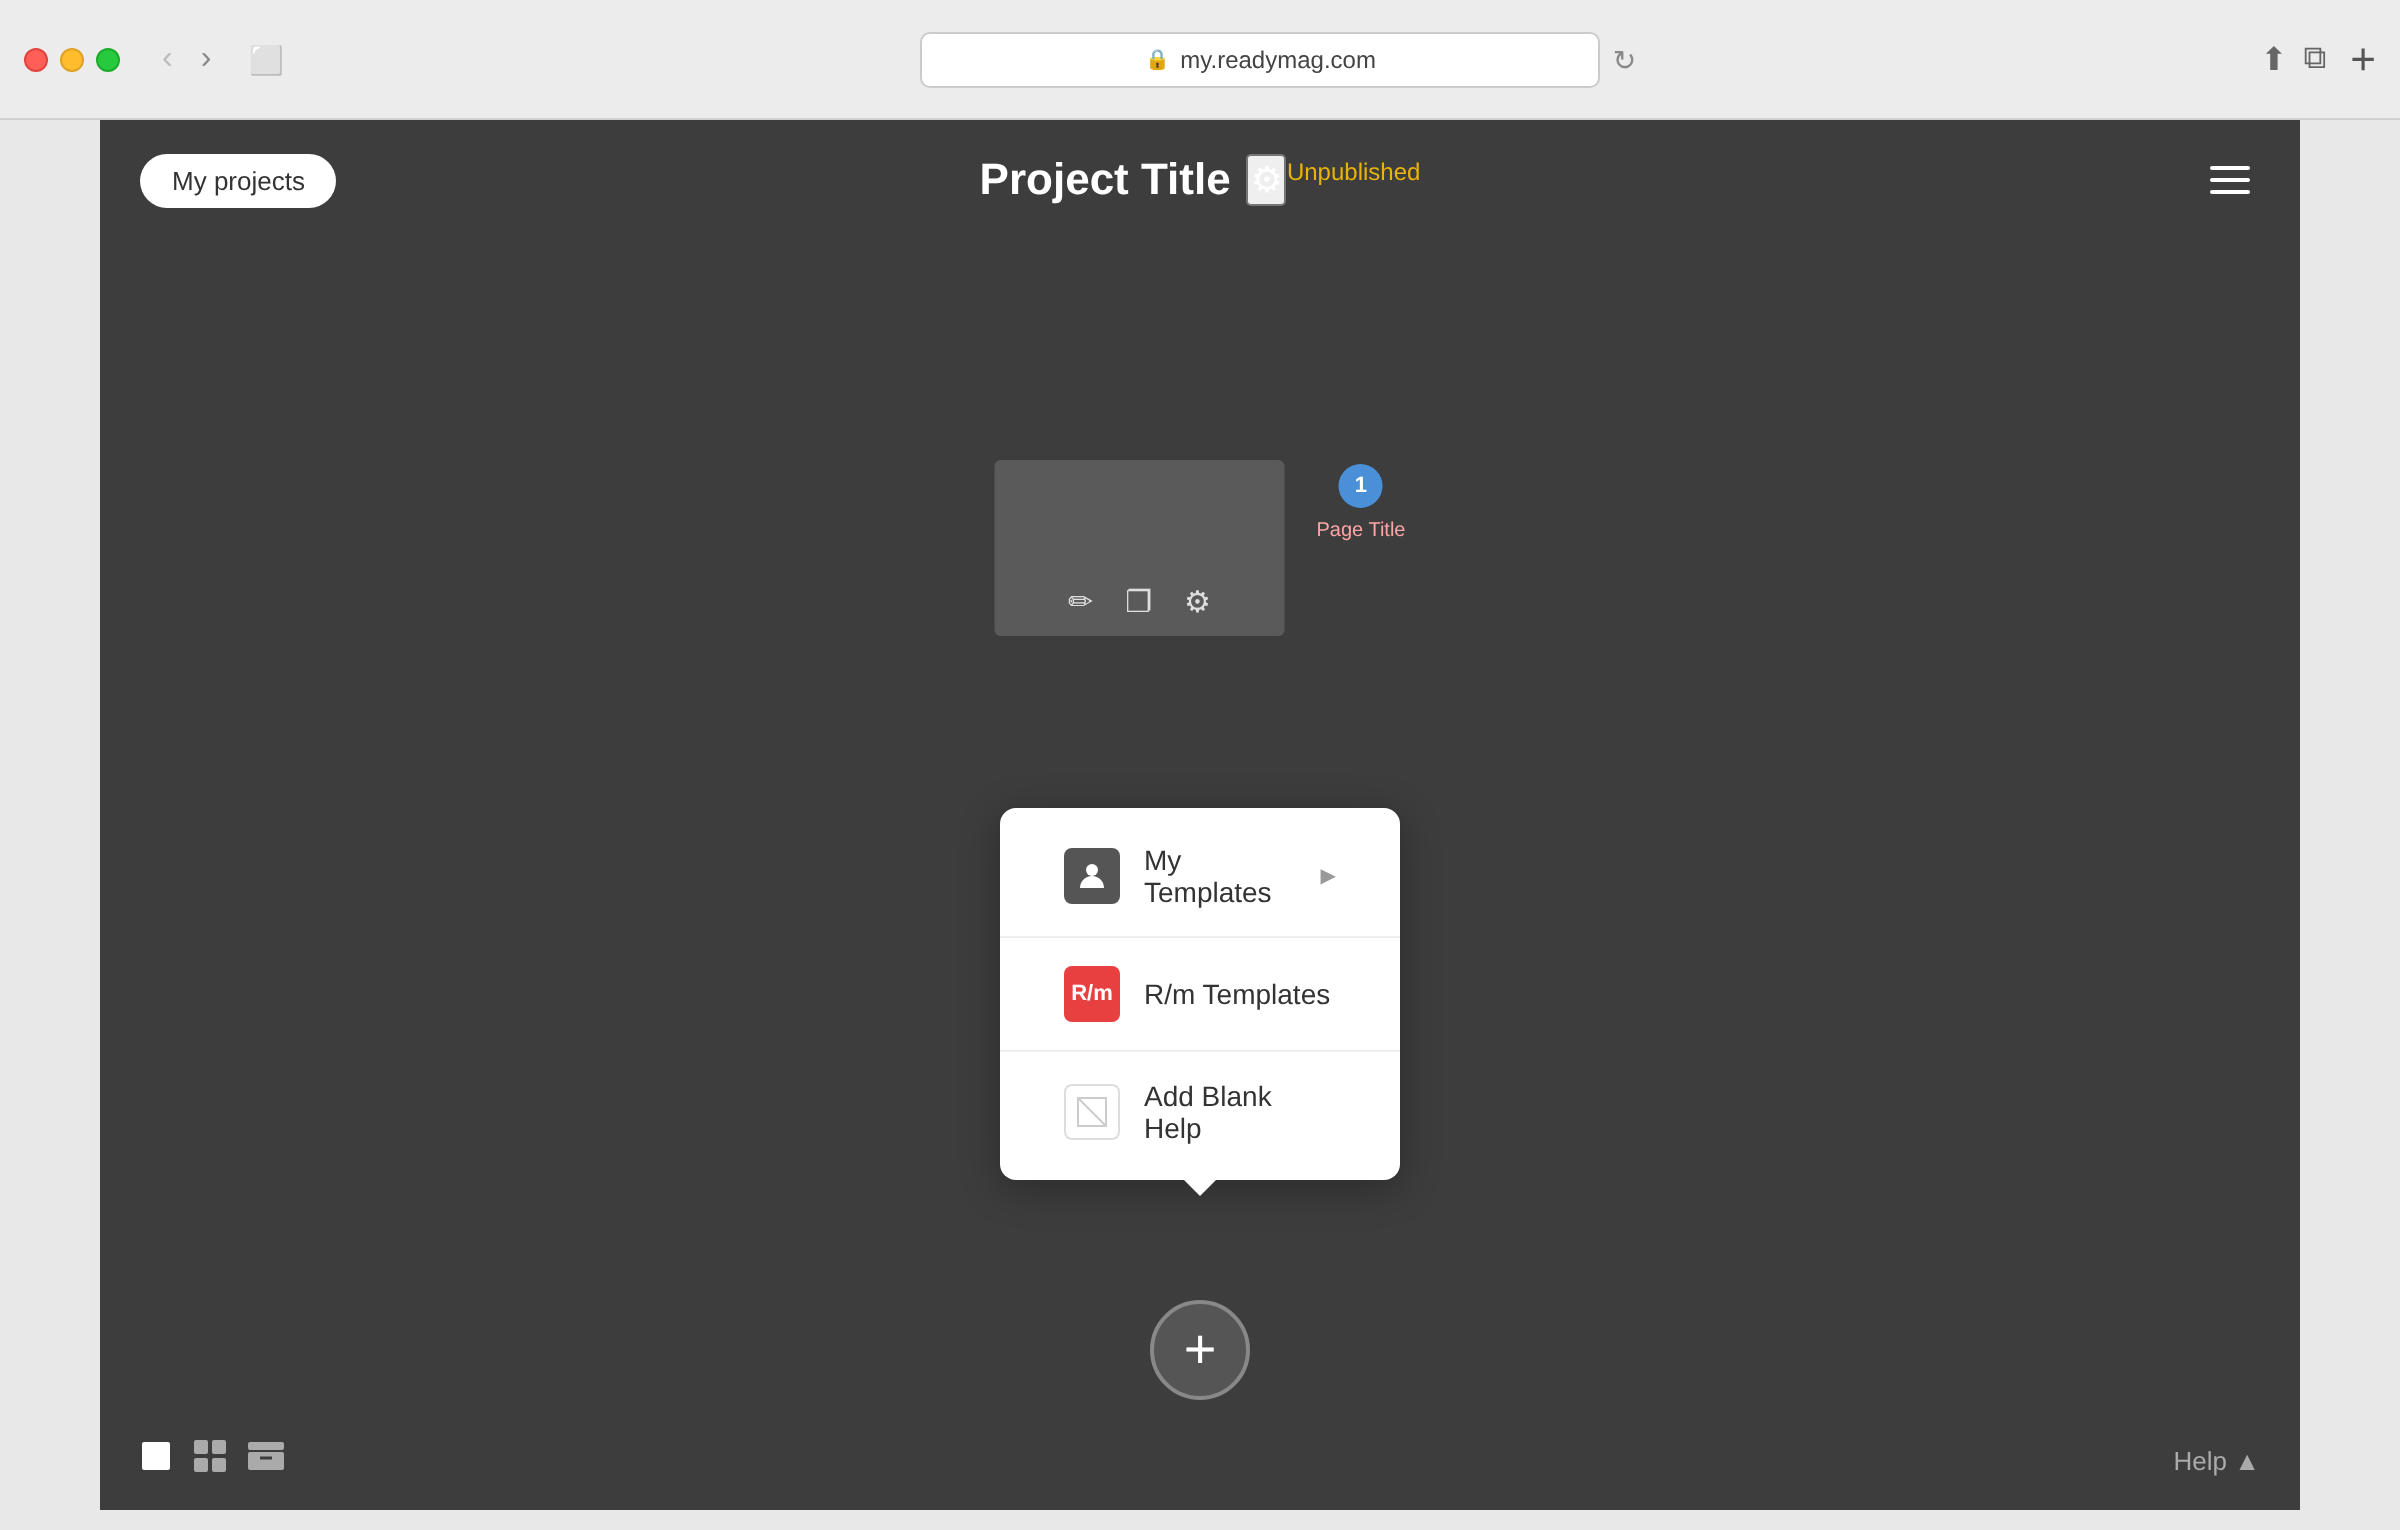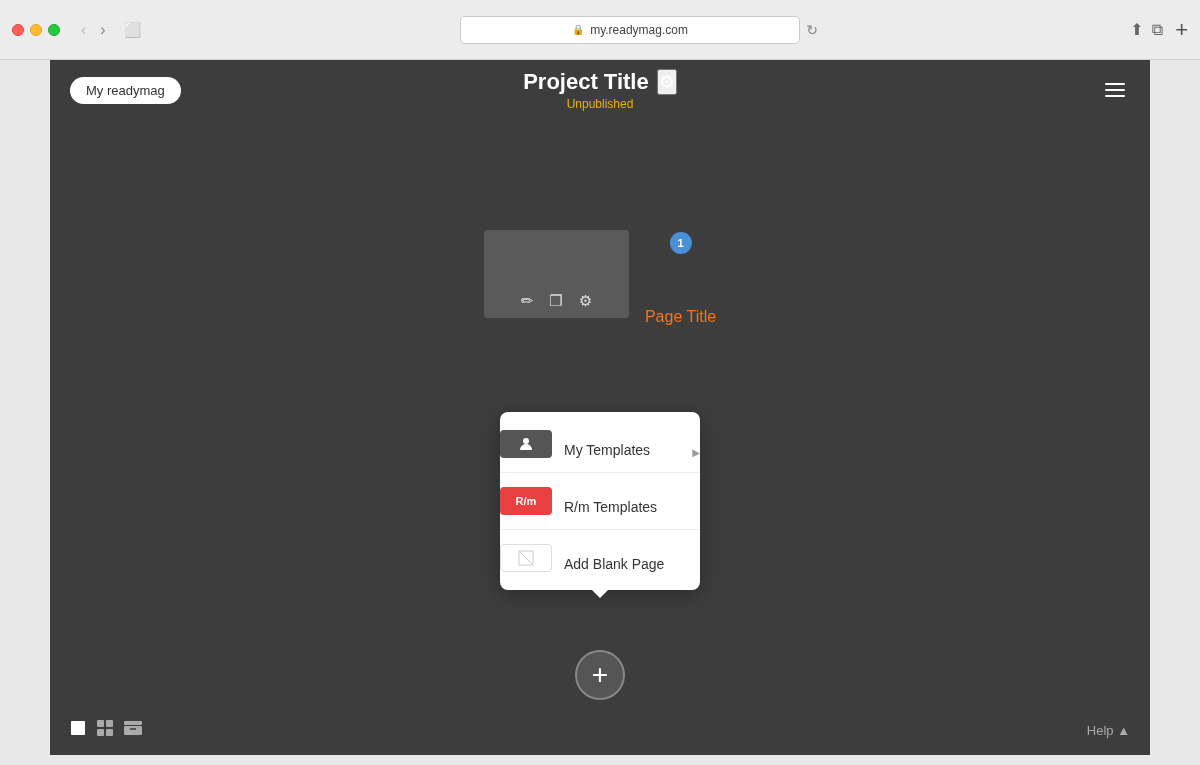--- a/index.html
+++ b/index.html
@@ -137,22 +137,21 @@
       border-radius: 20px;
       padding: 6px 16px;
       font-size: 13px;
       font-weight: 500;
       color: #333;
       cursor: pointer;
       white-space: nowrap;
     }
     .project-title-area {
       display: flex;
-      flex-direction: column;
-      align-items: center;
+      flex-direction: row;
     }
     .project-title {
       display: flex;
       align-items: center;
       gap: 8px;
       color: white;
       font-size: 22px;
       font-weight: 600;
     }
     .settings-icon {
@@ -242,24 +241,23 @@
       font-size: 11px;
       font-weight: 600;
       width: 22px;
       height: 22px;
       border-radius: 50%;
       display: flex;
       align-items: center;
       justify-content: center;
     }
     .page-label {
-      color: #f97316;
-      font-size: 16px;
+      color: #fca5a5;
+      font-size: 10px;
       white-space: nowrap;
-      margin-top: 48px;
     }
 
     
     .bottom-bar {
       position: absolute;
       bottom: 0; left: 0; right: 0;
       height: 50px;
       display: flex;
       align-items: center;
       padding: 0 20px;
@@ -326,34 +324,34 @@
       left: 50%;
       transform: translateX(-50%);
       width: 0;
       height: 0;
       border-left: 8px solid transparent;
       border-right: 8px solid transparent;
       border-top: 8px solid white;
     }
     .menu-item {
       display: flex;
-      align-items: flex-end;
+      align-items: center;
       gap: 12px;
-      padding: 10px 0;
+      padding: 10px 32px;
       cursor: pointer;
       color: #333;
       font-size: 14px;
     }
     .menu-divider {
       height: 1px;
       background: #eee;
       margin: 4px 0;
     }
     .menu-icon {
-      width: 52px;
+      width: 28px;
       height: 28px;
       border-radius: 4px;
       display: flex;
       align-items: center;
       justify-content: center;
       font-size: 14px;
       flex-shrink: 0;
     }
     .menu-icon-person {
       background: #555;
@@ -400,21 +398,21 @@
   <div class="browser-actions">
     <button class="browser-action-btn">⬆</button>
     <button class="browser-action-btn">⧉</button>
   </div>
   <button class="new-tab-btn">+</button>
 </div>
 
 <div class="app-container">
 
   <div class="top-bar">
-    <button class="my-projects-btn">My readymag</button>
+    <button class="my-projects-btn">My projects</button>
 
     <div class="project-title-area">
       <div class="project-title">
         <span>Project Title</span>
         <button class="settings-icon">⚙</button>
       </div>
       <span class="project-status">Unpublished</span>
     </div>
 
     <button class="hamburger-btn">
@@ -459,21 +457,21 @@
         <span>R/m Templates</span>
       </div>
       <div class="menu-divider"></div>
       <div class="menu-item">
         <div class="menu-icon menu-icon-blank">
           <svg width="16" height="16" viewBox="0 0 16 16">
             <rect x="1" y="1" width="14" height="14" fill="none" stroke="#ccc" stroke-width="1"></rect>
             <line x1="1" y1="1" x2="15" y2="15" stroke="#ccc" stroke-width="1"></line>
           </svg>
         </div>
-        <span>Add Blank Page</span>
+        <span>Add Blank Help</span>
       </div>
     </div>
 
   </div>
 
   <button class="add-page-btn">+</button>
 
   <div class="bottom-bar">
     <div class="view-controls">
       <button class="view-btn">

